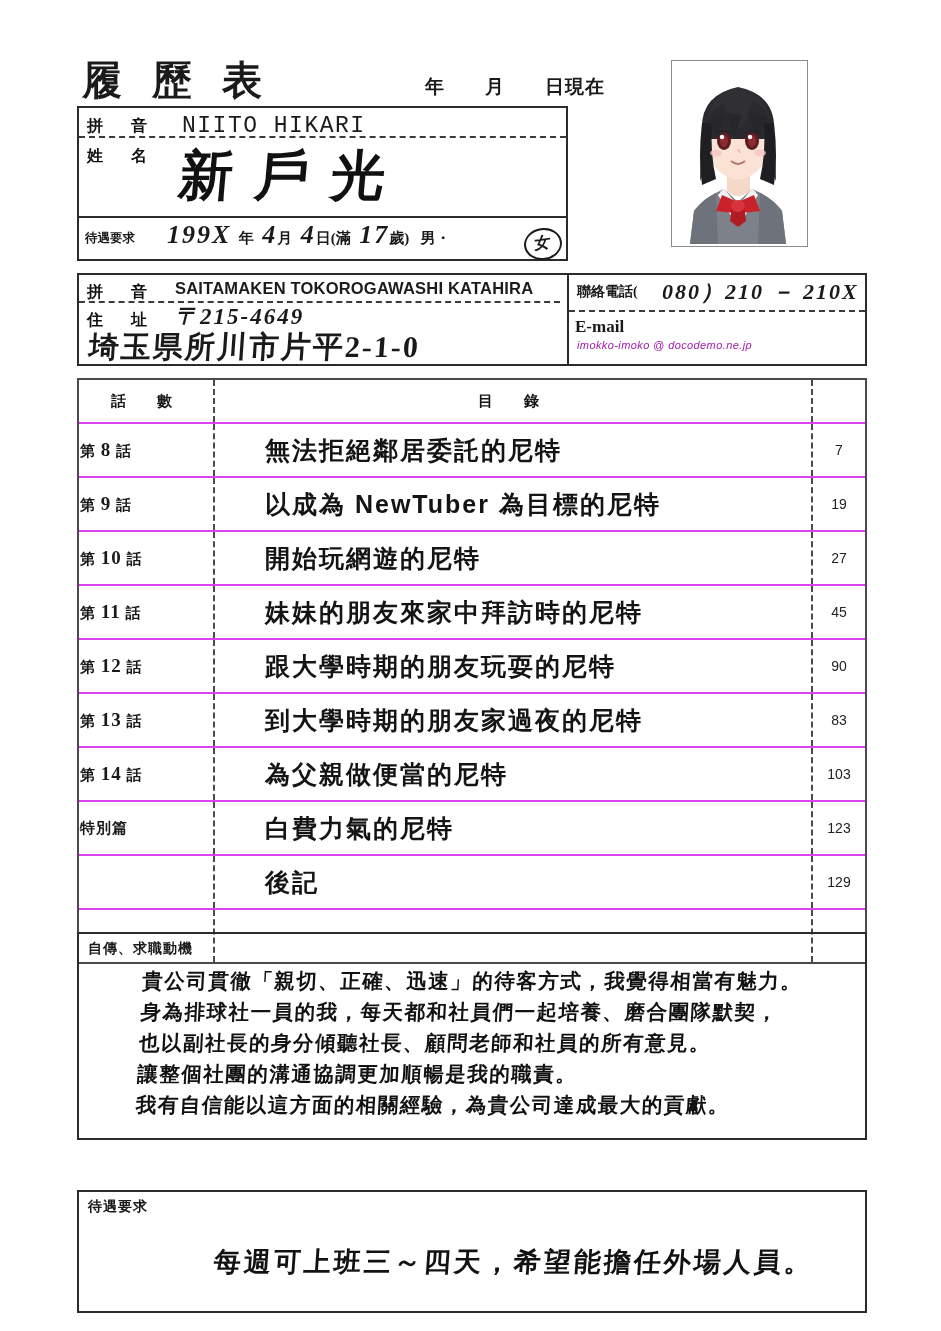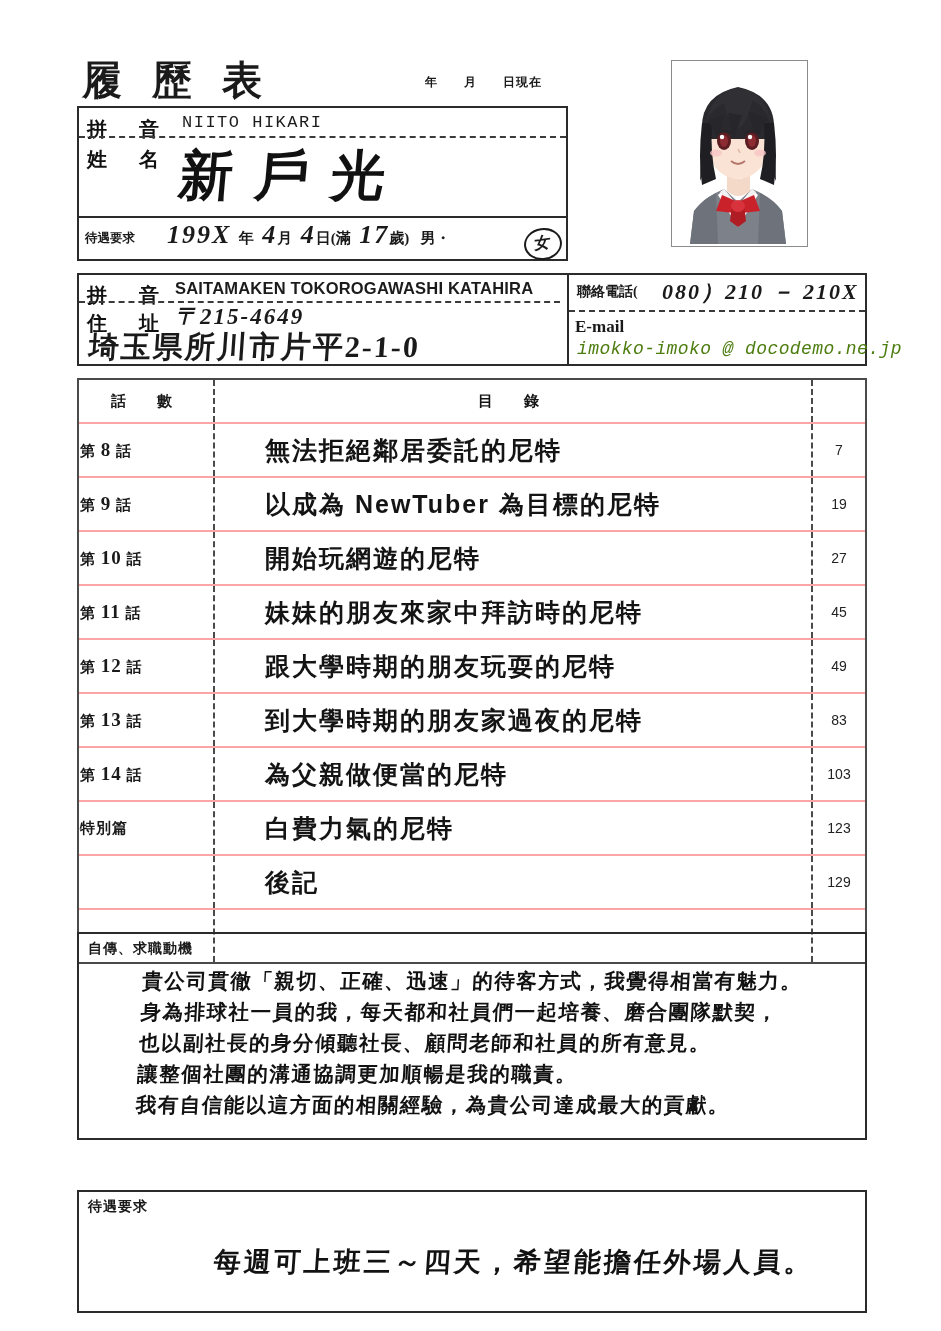--- a/index.html
+++ b/index.html
@@ -16,47 +16,47 @@
   
   #title{
     position:absolute;left:82px;top:58px;
     font-family:"Liberation Serif", serif;
     font-weight:bold;font-size:40px;letter-spacing:10px;
     line-height:46px;
   }
   #date-line{
     position:absolute;left:425px;top:74px;
     font-family:"Liberation Serif", serif;
-    font-weight:bold;font-size:12px;letter-spacing:1px;
+    font-weight:bold;font-size:19px;letter-spacing:1px;
     white-space:pre;
   }
 
   
   #personal-box{
     position:absolute;left:77px;top:106px;width:491px;height:155px;
     border:2px solid #2b2b2b;box-sizing:border-box;
   }
   .dashrow{
     position:absolute;left:0;right:0;height:0;
     border-top:2px dashed #3a3a3a;
   }
   .solidrow{
     position:absolute;left:0;right:0;height:0;
     border-top:2px solid #2b2b2b;
   }
   .lbl{
     font-family:"Liberation Serif", serif;
-    font-weight:bold;font-size:20px;letter-spacing:6px;
+    font-weight:bold;font-size:16px;letter-spacing:6px;
     color:#111;
   }
   #pinyin-label{position:absolute;left:8px;top:8px;}
   #pinyin-value{
     position:absolute;left:103px;top:5px;
     font-family:"Liberation Mono", monospace;
-    font-size:17px;letter-spacing:1.5px;color:#1b1b1b;
+    font-size:23px;letter-spacing:1.5px;color:#1b1b1b;
   }
   #name-label{position:absolute;left:8px;top:38px;}
   #name-value{
     position:absolute;left:100px;top:32px;
     font-family:"Liberation Serif", serif;
     font-size:54px;font-weight:bold;letter-spacing:22px;
     color:#111;
     transform:skewX(-5deg);
   }
   #birth-label{
@@ -130,34 +130,34 @@
     position:absolute;left:583px;top:2px;
     font-size:22px;white-space:nowrap;
   }
   #email-label{
     position:absolute;left:496px;top:42px;
     font-family:"Liberation Serif", serif;
     font-weight:bold;font-size:17px;
   }
   #email-value{
     position:absolute;left:498px;top:64px;
-    font-family:Liberation Mono, monospace;
-    font-style:italic;font-size:18px;letter-spacing:0.4px;
-    white-space:nowrap;color:#4d7c0f;
+    font-family:Liberation Sans, sans-serif;
+    font-style:italic;font-size:11px;letter-spacing:0.4px;
+    white-space:nowrap;color:#a21caf;
   }
 
   
   #toc{
     position:absolute;left:77px;top:378px;width:790px;
     border:2px solid #4a4a4a;box-sizing:border-box;
     border-collapse:collapse;
   }
   #toc table{border-collapse:collapse;width:100%;}
   #toc td{
-    border-bottom:2px solid #fca5a5;
+    border-bottom:2px solid #d946ef;
     height:50px;vertical-align:middle;
   }
   #toc tr:last-child td{border-bottom:none;}
   .c-num{
     width:132px;
     border-right:2px dashed #4a4a4a;
     font-family:"Liberation Serif", serif;
     font-weight:bold;font-size:15px;
     letter-spacing:1px;
   }
@@ -328,21 +328,21 @@
             <td class="c-page">27</td>
           </tr>
           <tr>
             <td class="c-num"><span>第</span><span class="big"> 11 </span><span>話</span></td>
             <td class="c-title">妹妹的朋友來家中拜訪時的尼特</td>
             <td class="c-page">45</td>
           </tr>
           <tr>
             <td class="c-num"><span>第</span><span class="big"> 12 </span><span>話</span></td>
             <td class="c-title">跟大學時期的朋友玩耍的尼特</td>
-            <td class="c-page">49</td>
+            <td class="c-page">90</td>
           </tr>
           <tr>
             <td class="c-num"><span>第</span><span class="big"> 13 </span><span>話</span></td>
             <td class="c-title">到大學時期的朋友家過夜的尼特</td>
             <td class="c-page">83</td>
           </tr>
           <tr>
             <td class="c-num"><span>第</span><span class="big"> 14 </span><span>話</span></td>
             <td class="c-title">為父親做便當的尼特</td>
             <td class="c-page">103</td>

